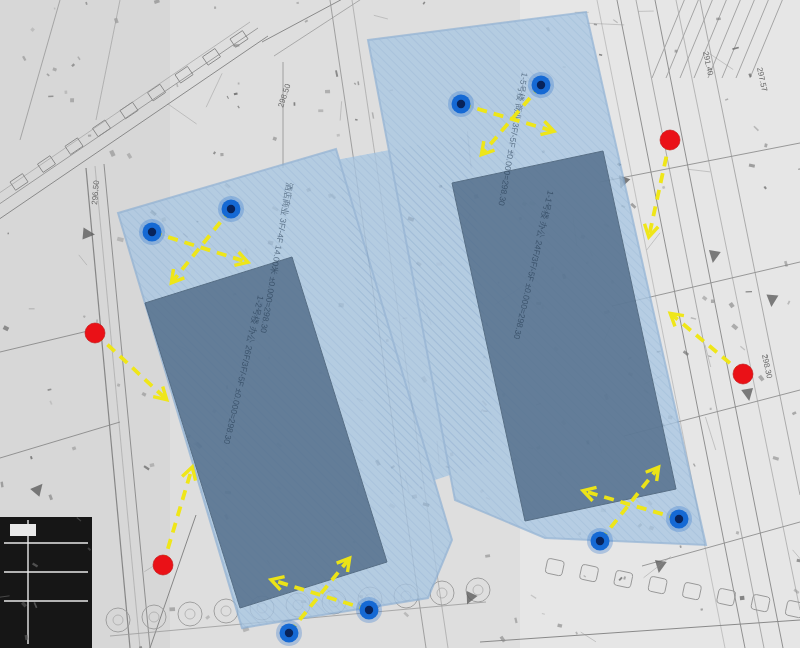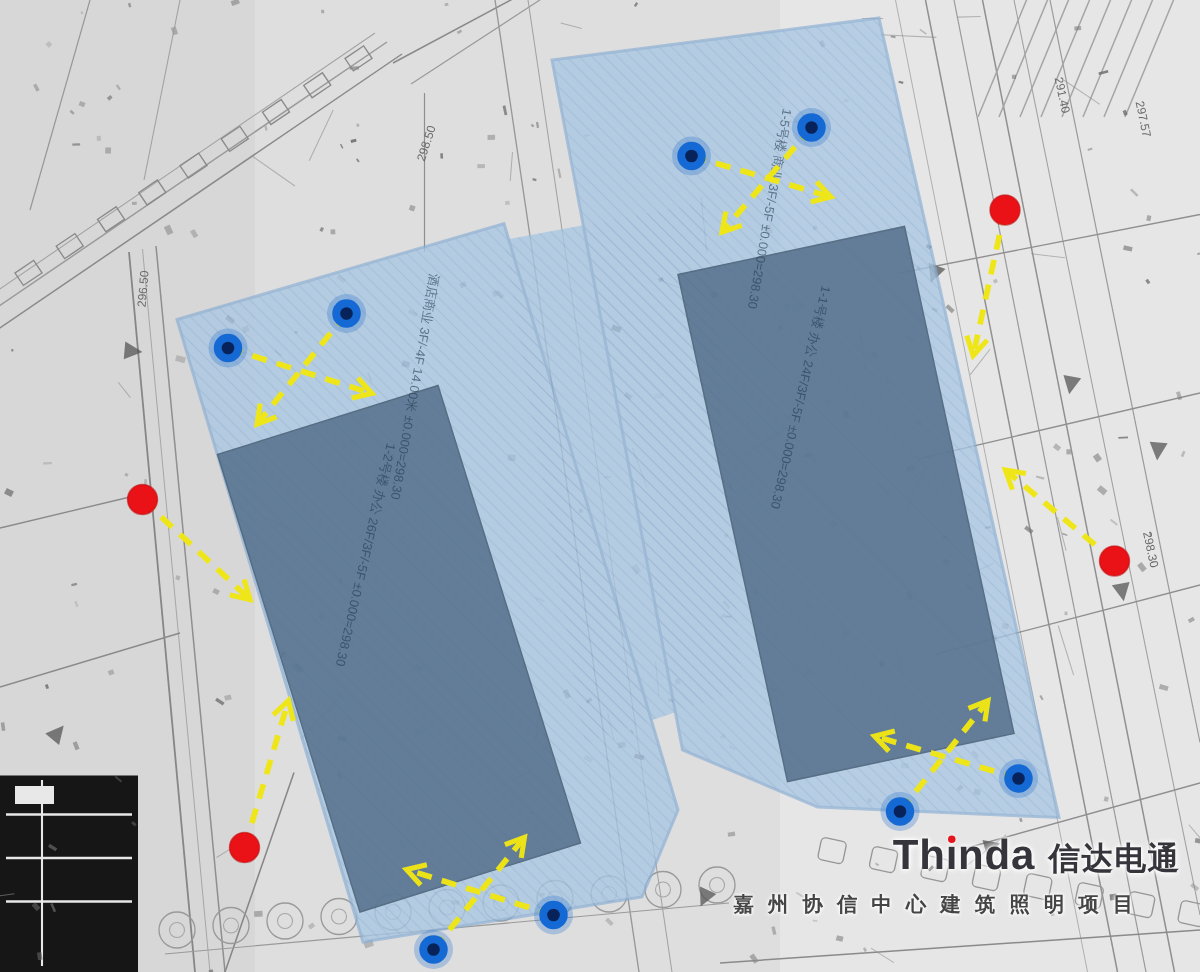--- a/index.html
+++ b/index.html
@@ -491,20 +491,13 @@
           <circle cx="670" cy="140" r="10" fill="#ea1117"></circle>
           <circle cx="670" cy="140" r="10" fill="none" stroke="#c20d0d" stroke-width="1" opacity="0.6"></circle>
         </g>
         <g>
           <circle cx="743" cy="374" r="10" fill="#ea1117"></circle>
           <circle cx="743" cy="374" r="10" fill="none" stroke="#c20d0d" stroke-width="1" opacity="0.6"></circle>
         </g>
       </g>
   </svg>
 
-  <div class="logo">
-    <div class="logo-row">
-      <span class="logo-en"><span>Th</span><span class="logo-i"></span><span>nda</span></span>
-      <span class="logo-cn">信达电通</span>
-    </div>
-    <div class="logo-sub">嘉州协信中心建筑照明项目</div>
-  </div>
 </div>
 
 </body></html>

